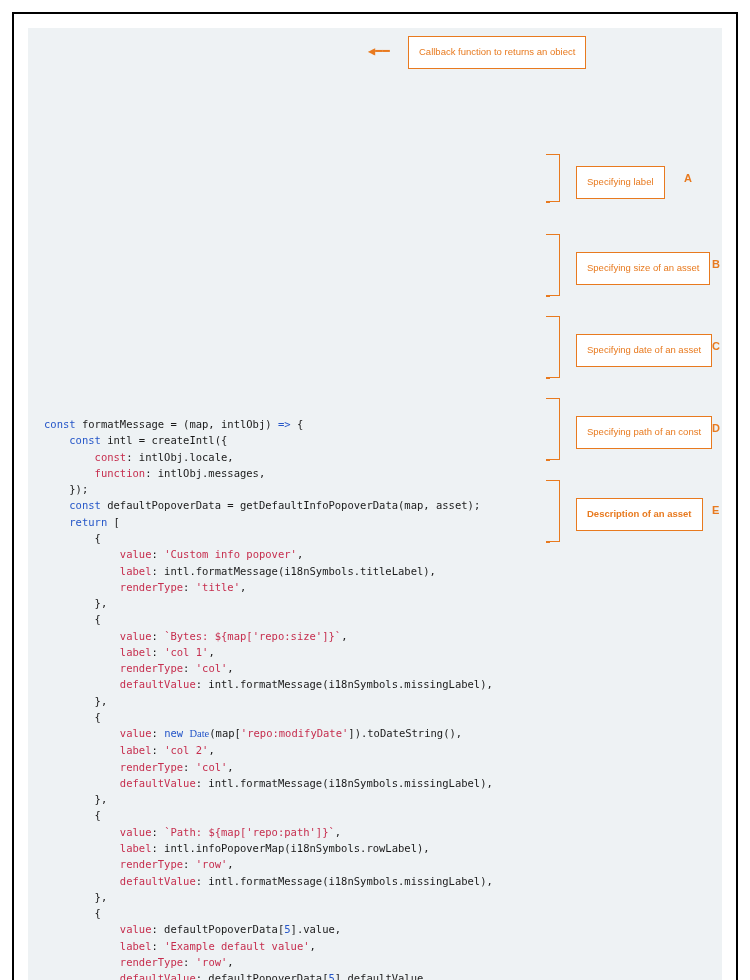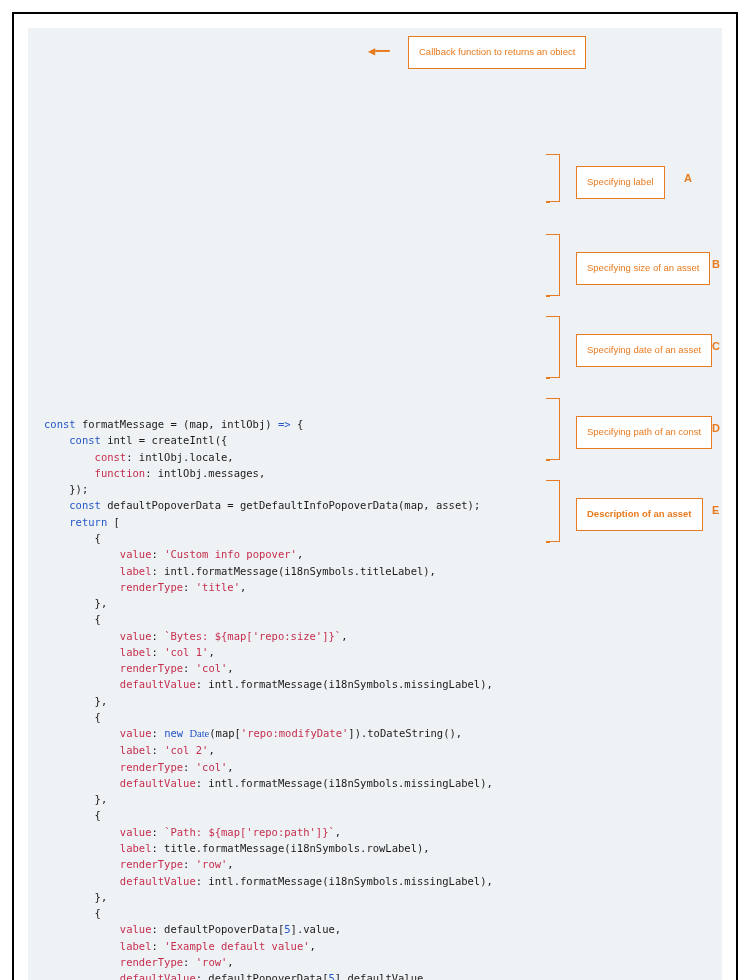--- a/index.html
+++ b/index.html
@@ -66,21 +66,21 @@
             <span class="prop">defaultValue</span><span>: intl.formatMessage(i18nSymbols.missingLabel),</span>
         <span>},</span>
         <span>{</span>
             <span class="prop">value</span><span>: </span><span class="kw">new</span><span> </span><span class="val">Date</span><span>(map[</span><span class="str">'repo:modifyDate'</span><span>]).toDateString(),</span>
             <span class="prop">label</span><span>: </span><span class="str">'col 2'</span><span>,</span>
             <span class="prop">renderType</span><span>: </span><span class="str">'col'</span><span>,</span>
             <span class="prop">defaultValue</span><span>: intl.formatMessage(i18nSymbols.missingLabel),</span>
         <span>},</span>
         <span>{</span>
             <span class="prop">value</span><span>: </span><span class="str">`Path: ${map['repo:path']}`</span><span>,</span>
-            <span class="prop">label</span><span>: title.formatMessage(i18nSymbols.rowLabel),</span>
+            <span class="prop">label</span><span>: intl.infoPopoverMap(i18nSymbols.rowLabel),</span>
             <span class="prop">renderType</span><span>: </span><span class="str">'row'</span><span>,</span>
             <span class="prop">defaultValue</span><span>: intl.formatMessage(i18nSymbols.missingLabel),</span>
         <span>},</span>
         <span>{</span>
             <span class="prop">value</span><span>: defaultPopoverData[</span><span class="num">5</span><span>].value,</span>
             <span class="prop">label</span><span>: </span><span class="str">'Example default value'</span><span>,</span>
             <span class="prop">renderType</span><span>: </span><span class="str">'row'</span><span>,</span>
             <span class="prop">defaultValue</span><span>: defaultPopoverData[</span><span class="num">5</span><span>].defaultValue,</span>
         
     

